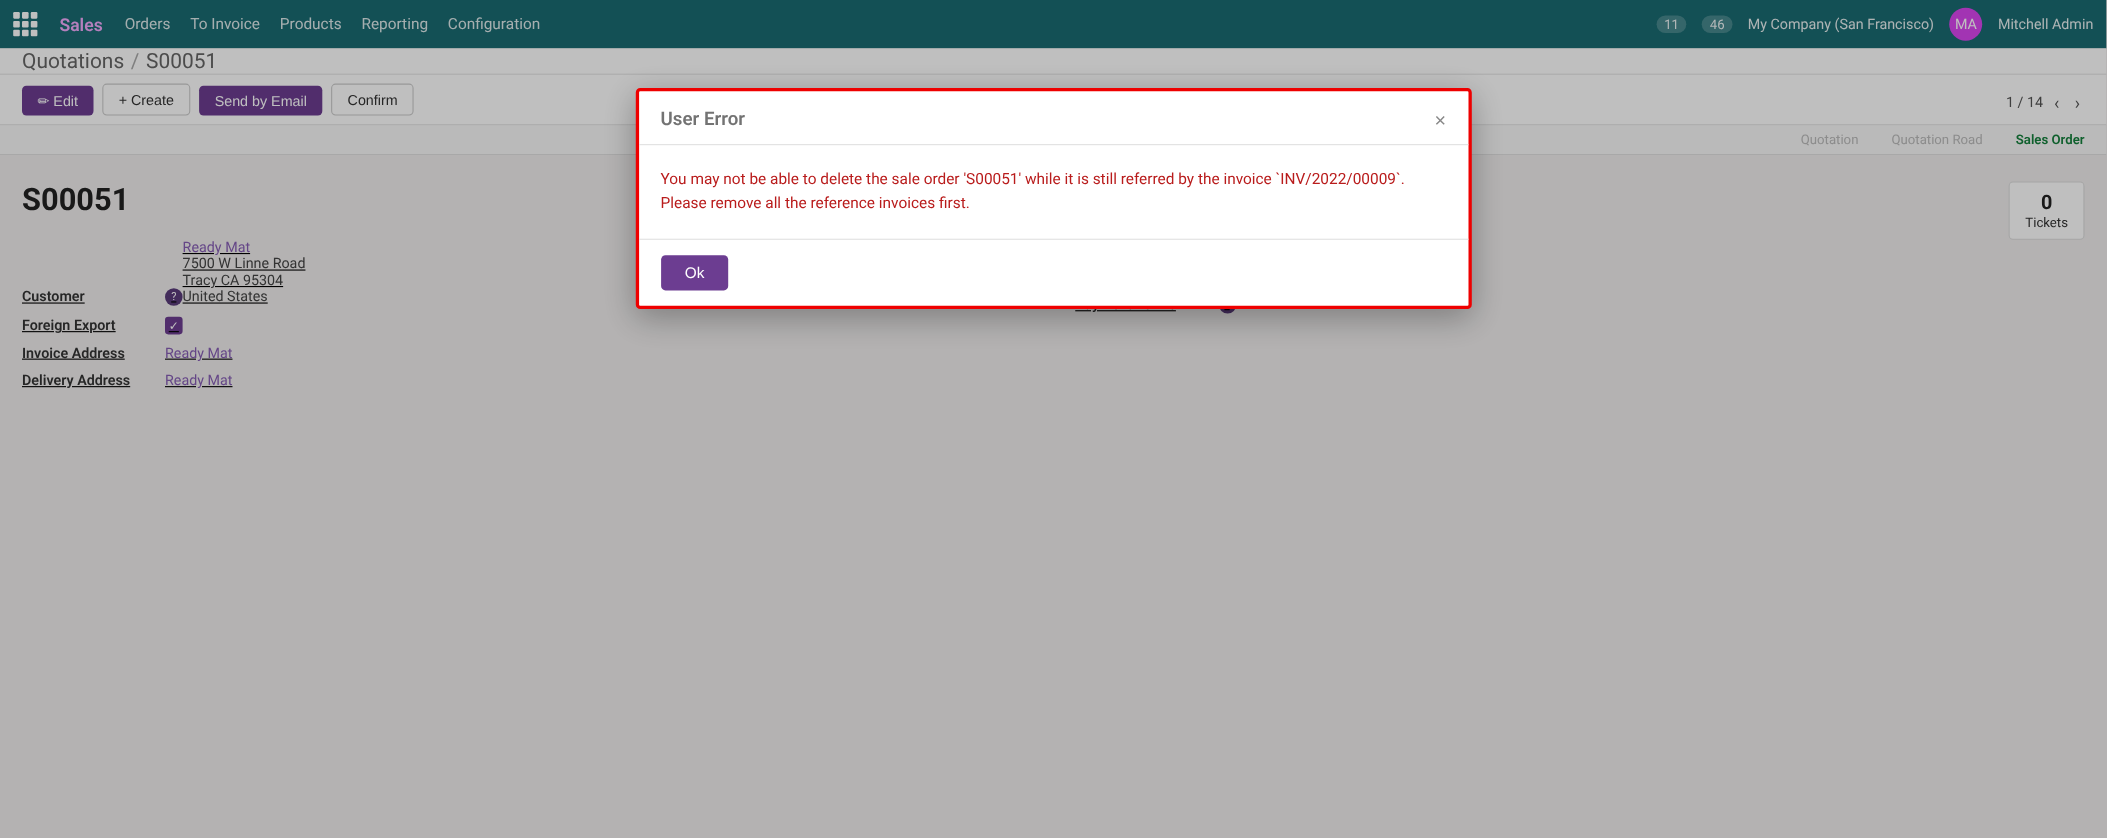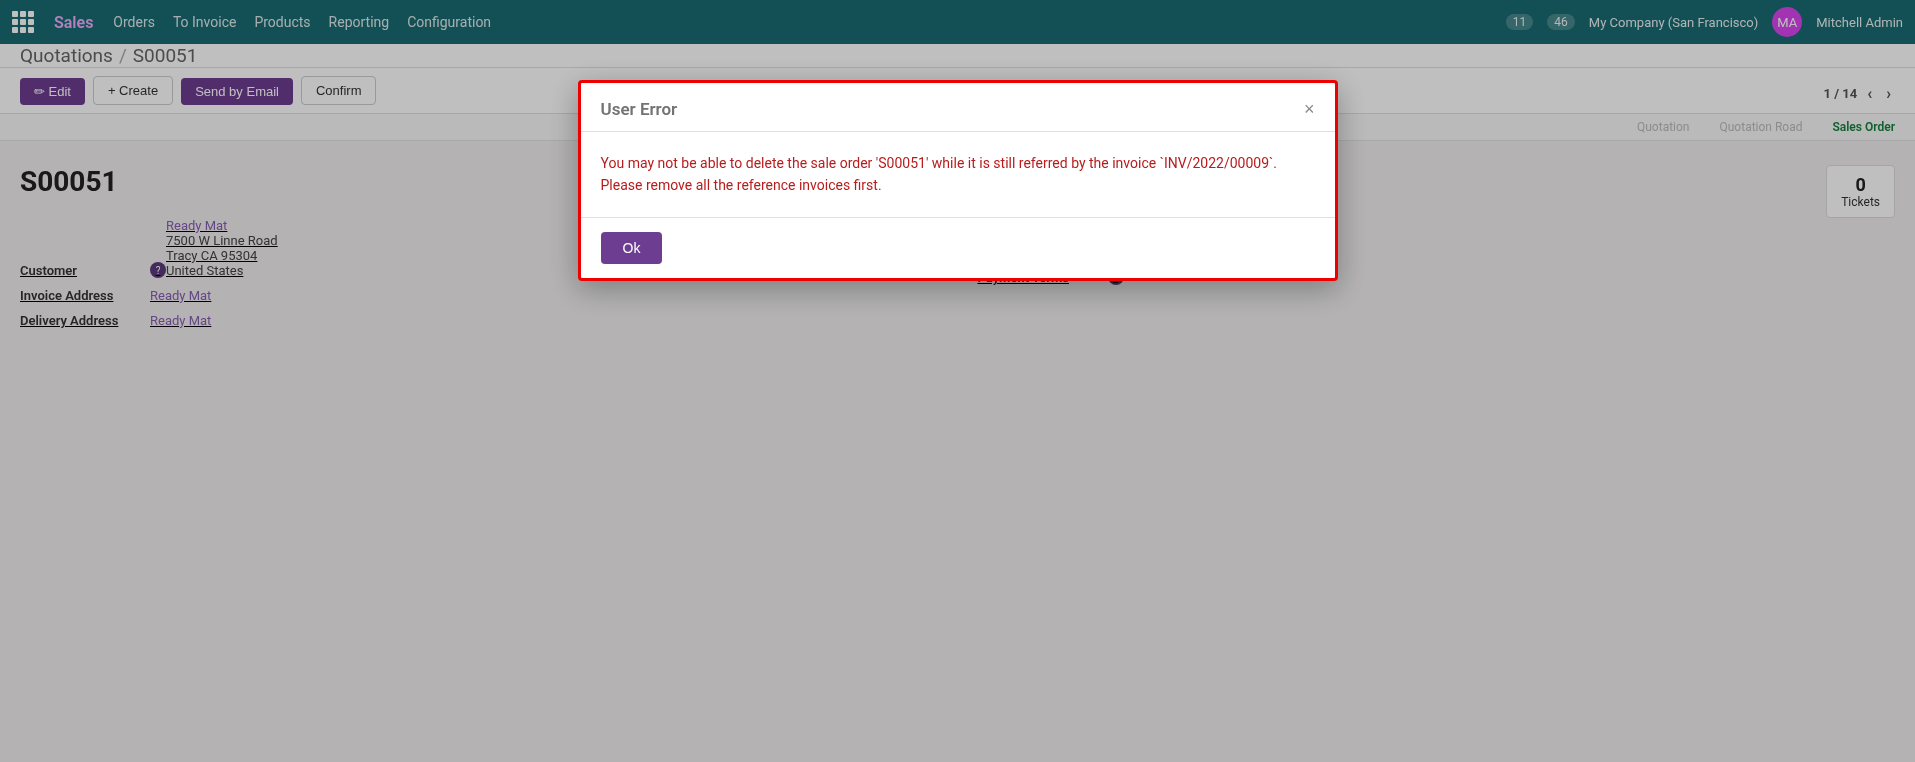--- a/index.html
+++ b/index.html
@@ -111,21 +111,20 @@
       font-size: 13px;
       cursor: pointer;
     }
     .nav-pager {
       margin-left: auto;
       display: flex;
       align-items: center;
       gap: 6px;
       font-size: 13px;
       color: #555;
-      font-weight: bold;
     }
     .nav-arrow {
       cursor: pointer;
       color: #555;
       font-size: 16px;
       padding: 2px 4px;
     }
 
     
     .status-bar {
@@ -362,20 +361,24 @@
         <span class="field-label">Customer</span>
         <div class="help-icon">?</div>
         <div class="field-value">
           <div style="color:#875eb5;cursor:pointer;">Ready Mat</div>
           <div>7500 W Linne Road</div>
           <div>Tracy CA 95304</div>
           <div>United States</div>
         </div>
       </div>
       <div class="field-row">
+        <span class="field-label">Foreign Export</span>
+        <div class="checkbox-checked">✓</div>
+      </div>
+      <div class="field-row">
         <span class="field-label">Invoice Address</span>
         <span class="field-value" style="color:#875eb5;cursor:pointer;">Ready Mat</span>
       </div>
       <div class="field-row">
         <span class="field-label">Delivery Address</span>
         <span class="field-value" style="color:#875eb5;cursor:pointer;">Ready Mat</span>
       </div>
     </div>
 
     <div>

